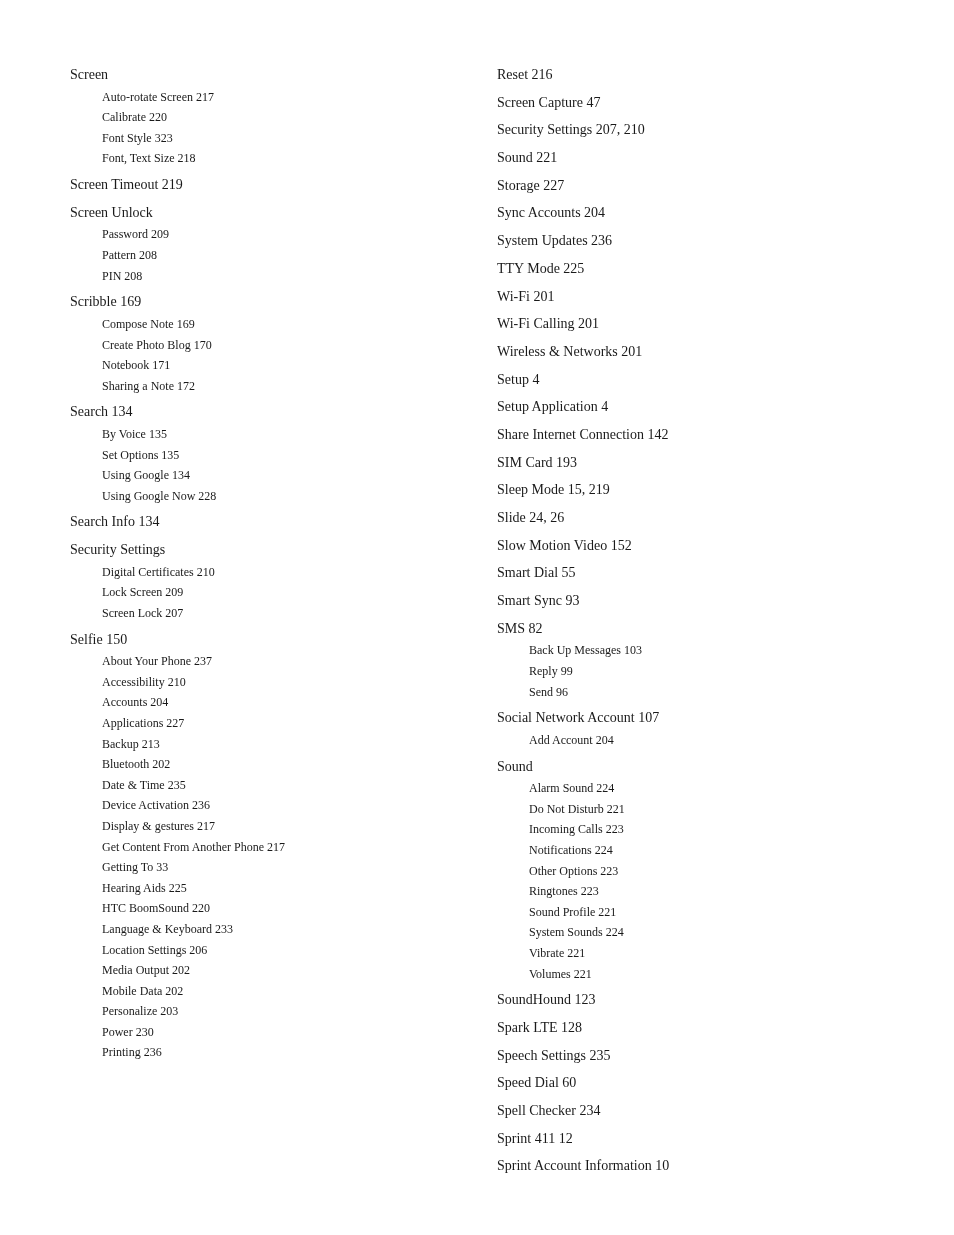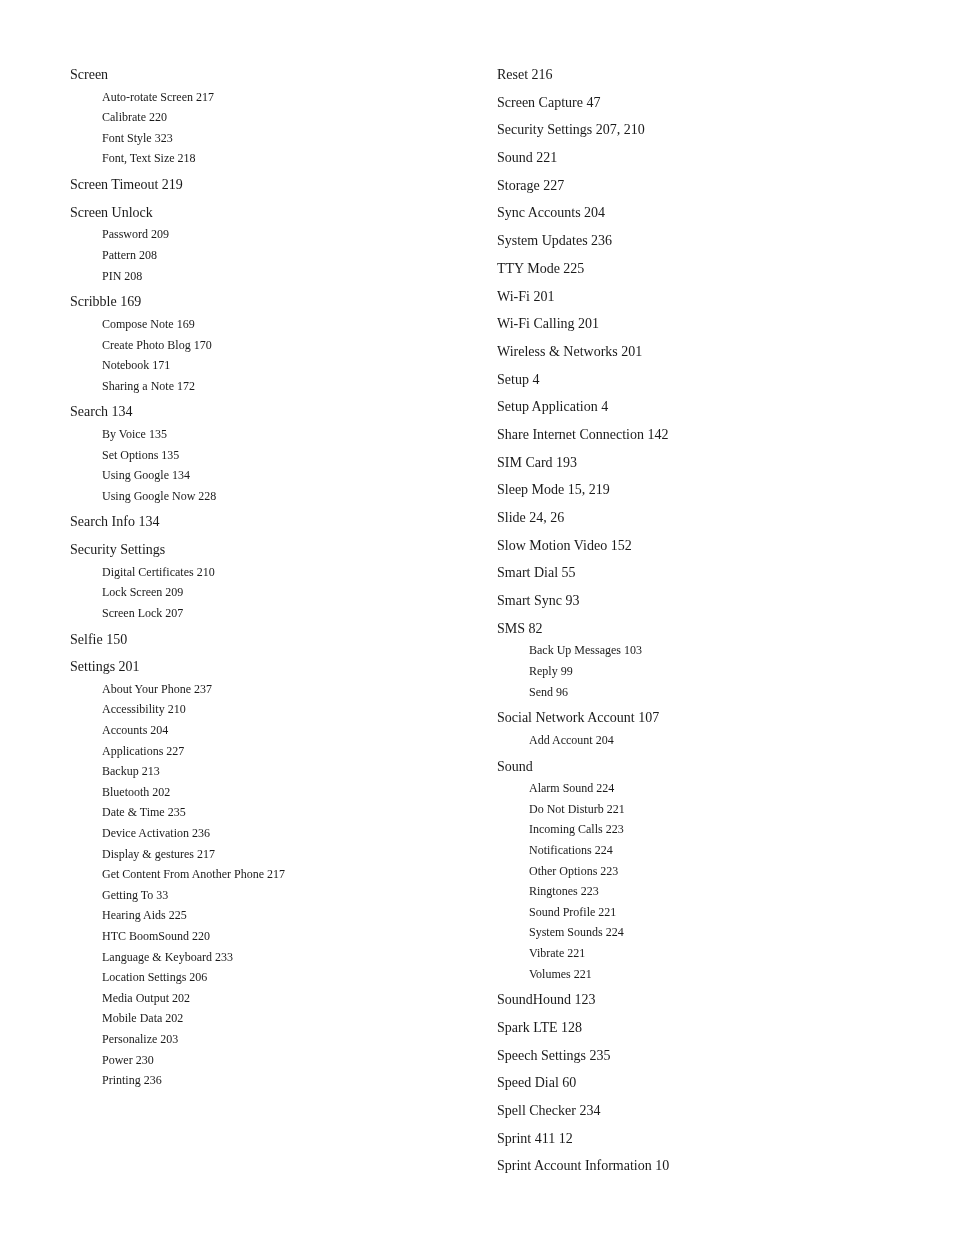--- a/index.html
+++ b/index.html
@@ -78,21 +78,20 @@
         <div class="entry level-1">By Voice  135</div>
         <div class="entry level-1">Set Options  135</div>
         <div class="entry level-1">Using Google  134</div>
         <div class="entry level-1">Using Google Now  228</div>
         <div class="entry level-0">Search Info  134</div>
         <div class="entry level-0">Security Settings</div>
         <div class="entry level-1">Digital Certificates  210</div>
         <div class="entry level-1">Lock Screen  209</div>
         <div class="entry level-1">Screen Lock  207</div>
         <div class="entry level-0">Selfie  150</div>
-        <div class="entry level-0">Settings  201</div>
         <div class="entry level-1">About Your Phone  237</div>
         <div class="entry level-1">Accessibility  210</div>
         <div class="entry level-1">Accounts  204</div>
         <div class="entry level-1">Applications  227</div>
         <div class="entry level-1">Backup  213</div>
         <div class="entry level-1">Bluetooth  202</div>
         <div class="entry level-1">Date &amp; Time  235</div>
         <div class="entry level-1">Device Activation  236</div>
         <div class="entry level-1">Display &amp; gestures  217</div>
         <div class="entry level-1">Get Content From Another Phone  217</div>

